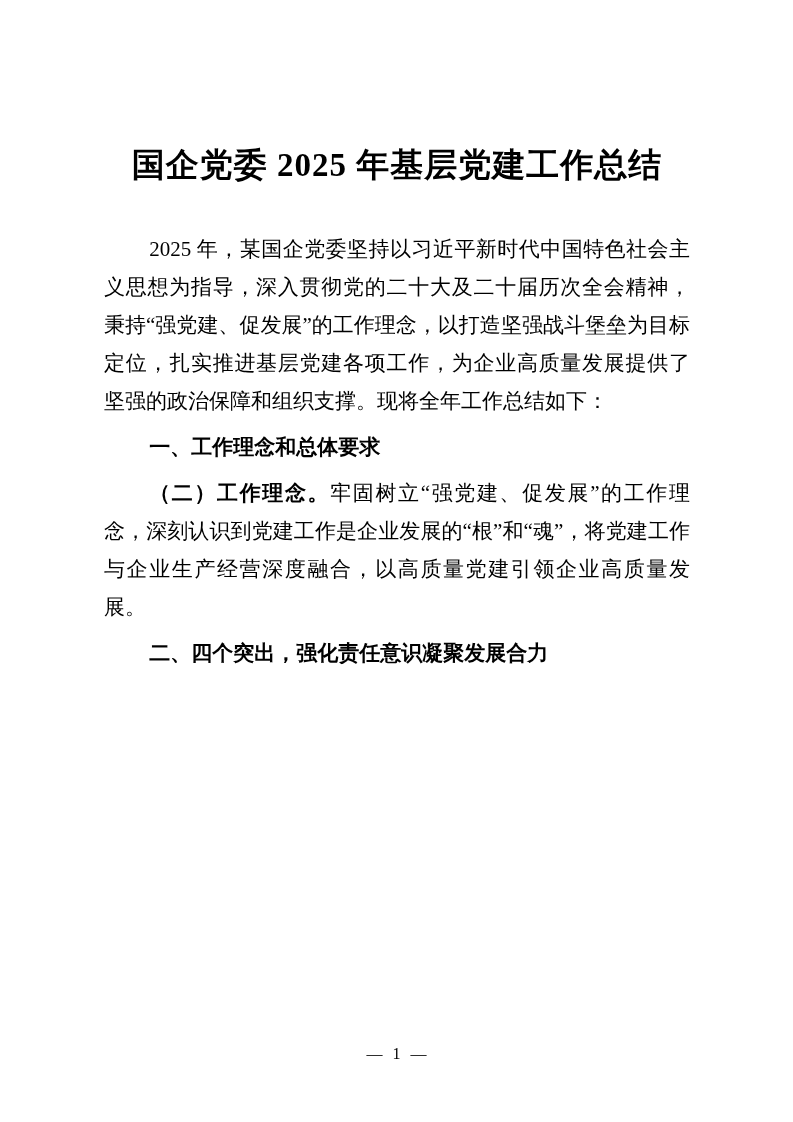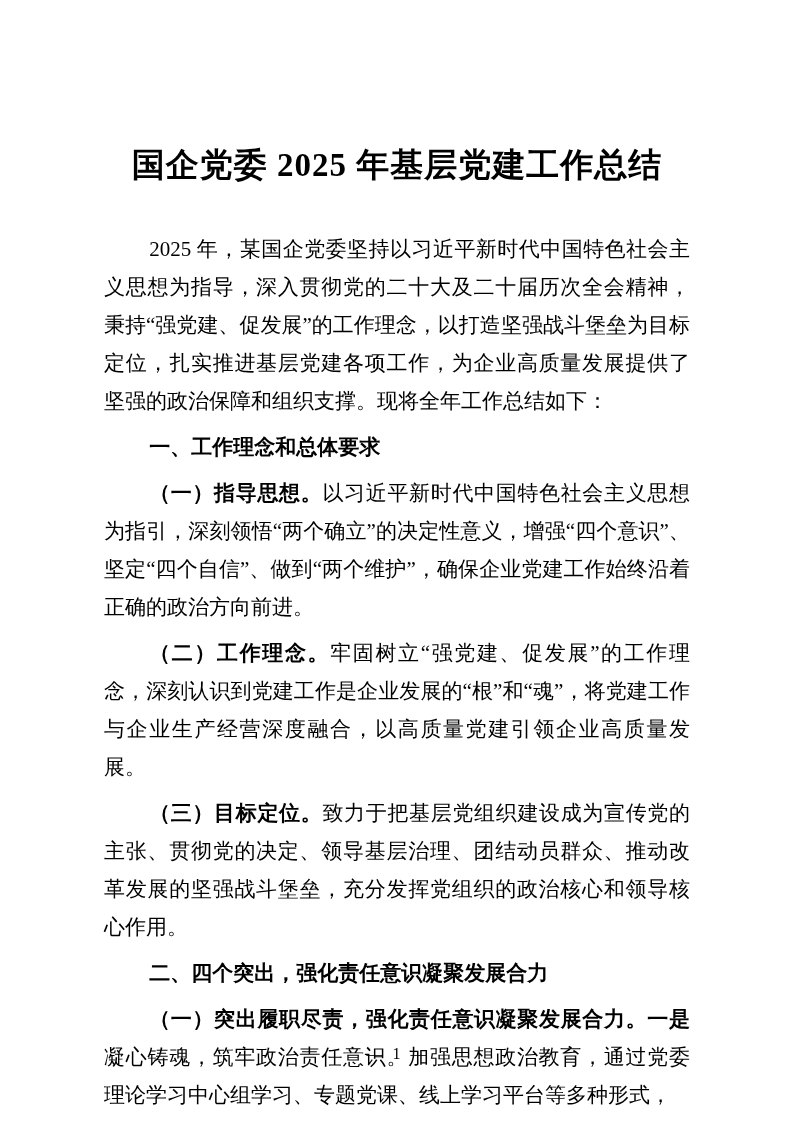--- a/index.html
+++ b/index.html
@@ -59,27 +59,24 @@
 <div class="page">
 
   <h1 class="doc-title">国企党委 2025 年基层党建工作总结</h1>
 
   <div>
 
     <p class="para"><span>2025 年，某国企党委坚持以习近平新时代中国特色社会主义思想为指导，深入贯彻党的二十大及二十届历次全会精神，秉持“强党建、促发展”的工作理念，以打造坚强战斗堡垒为目标定位，扎实推进基层党建各项工作，为企业高质量发展提供了坚强的政治保障和组织支撑。现将全年工作总结如下：</span></p>
 
     <p class="para heading"><span>一、工作理念和总体要求</span></p>
 
-    <p class="para"><span class="lead">（一）指导思想。</span><span>以习近平新时代中国特色社会主义思想为指引，深刻领悟“两个确立”的决定性意义，增强“四个意识”、坚定“四个自信”、做到“两个维护”，确保企业党建工作始终沿着正确的政治方向前进。</span></p>
 
     <p class="para"><span class="lead">（二）工作理念。</span><span>牢固树立“强党建、促发展”的工作理念，深刻认识到党建工作是企业发展的“根”和“魂”，将党建工作与企业生产经营深度融合，以高质量党建引领企业高质量发展。</span></p>
 
-    <p class="para"><span class="lead">（三）目标定位。</span><span>致力于把基层党组织建设成为宣传党的主张、贯彻党的决定、领导基层治理、团结动员群众、推动改革发展的坚强战斗堡垒，充分发挥党组织的政治核心和领导核心作用。</span></p>
 
     <p class="para heading"><span>二、四个突出，强化责任意识凝聚发展合力</span></p>
 
-    <p class="para"><span class="lead">（一）突出履职尽责，强化责任意识凝聚发展合力。一是</span><span>凝心铸魂，筑牢政治责任意识。加强思想政治教育，通过党委理论学习中心组学习、专题党课、线上学习平台等多种形式，</span></p>
 
   </div>
 
   <div class="page-footer"><span>— 1 —</span></div>
 
 </div>
 
 </body></html>

